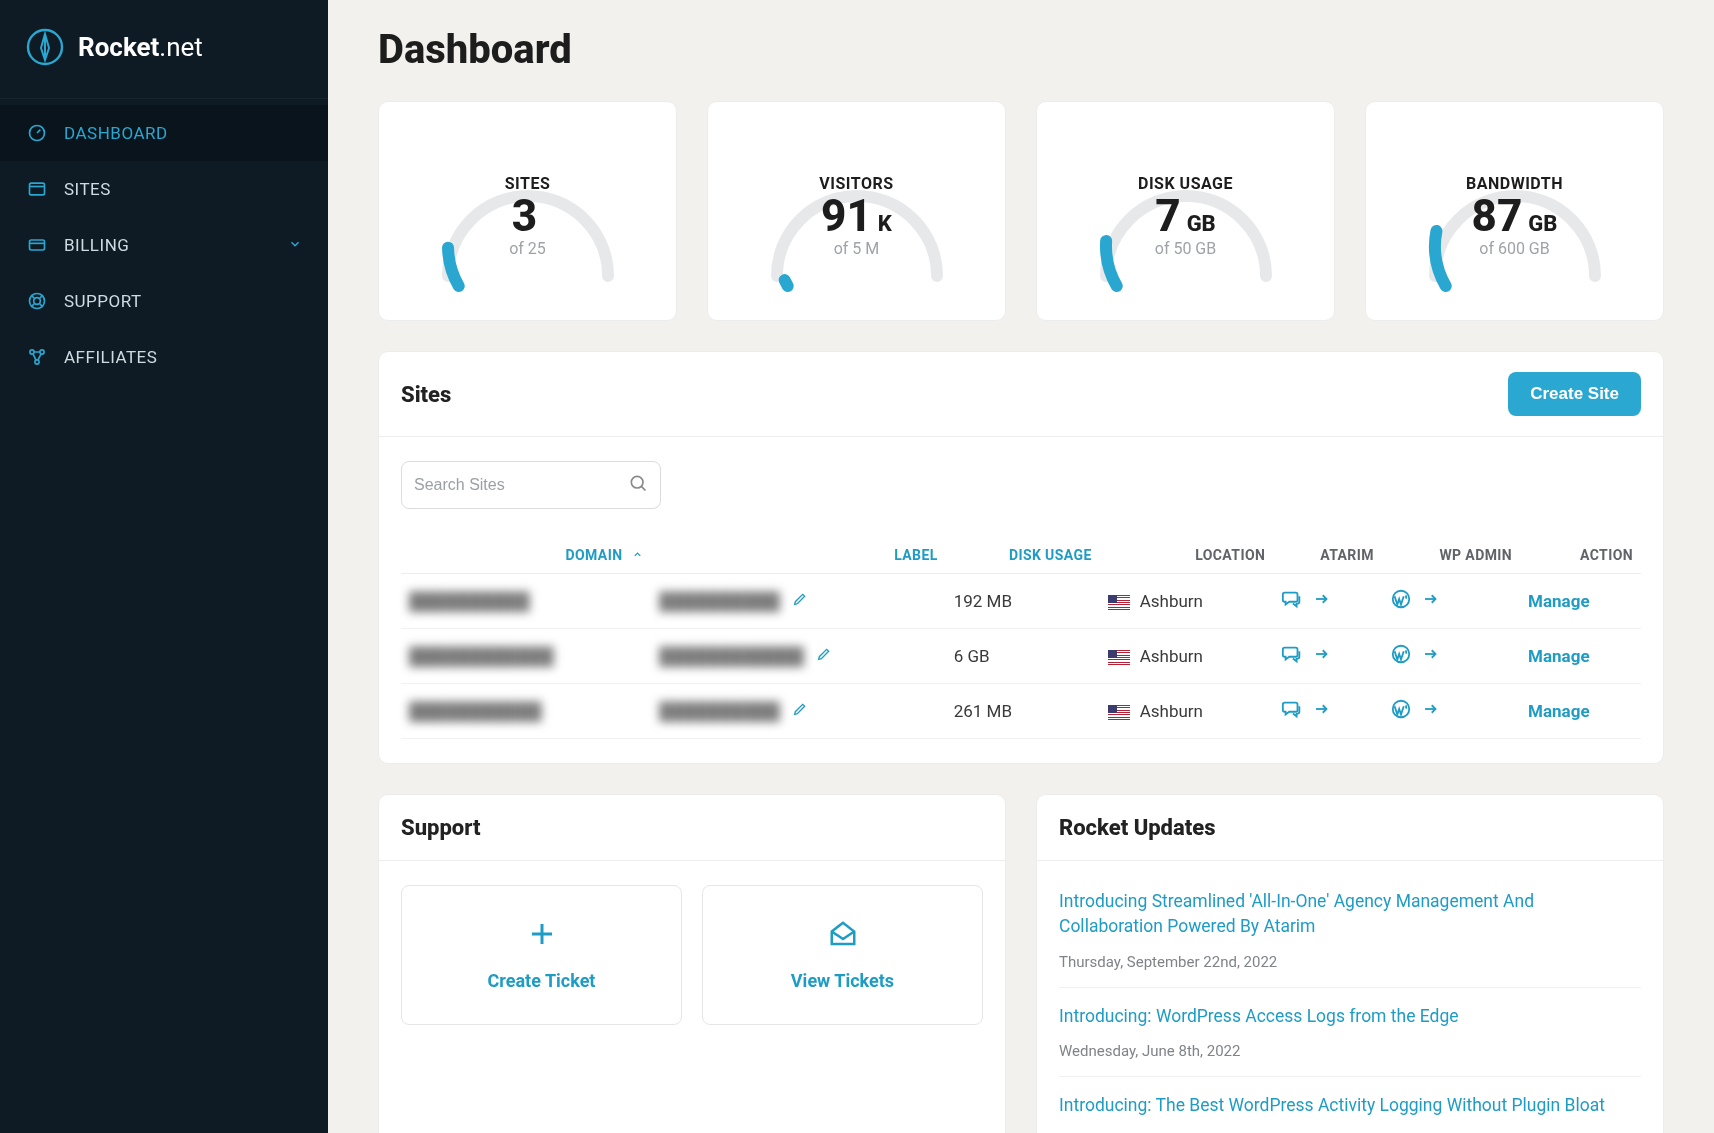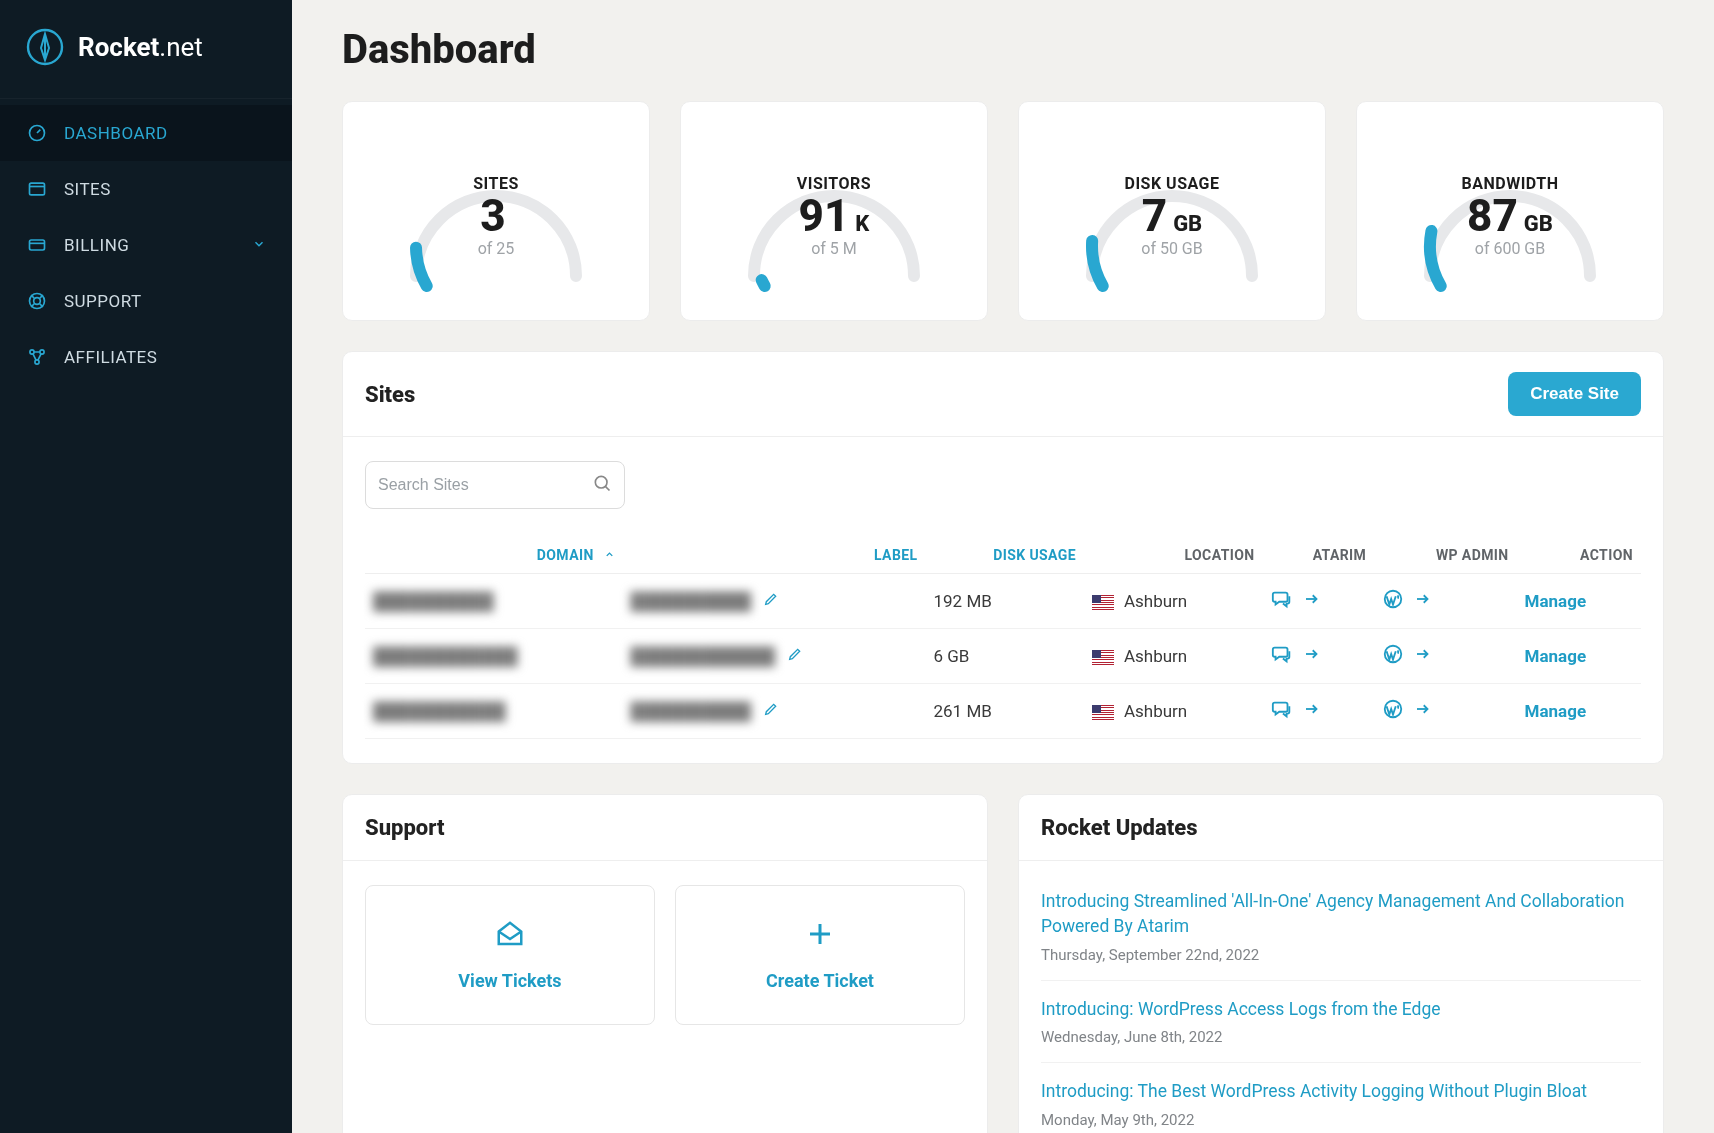--- a/index.html
+++ b/index.html
@@ -8,21 +8,21 @@
     background: #f2f1ee;
     color: #222;
     width: 1714px;
     height: 1133px;
     overflow: hidden;
     display: flex;
   }
 
   
   .sidebar {
-    width: 292px;
+    width: 328px;
     background: #0e1b24;
     color: #d6dde2;
     display: flex;
     flex-direction: column;
     flex-shrink: 0;
   }
   .brand {
     padding: 28px 26px 32px 26px;
     display: flex;
     align-items: center;
@@ -188,21 +188,21 @@
     height: 140px;
     display:flex; flex-direction:column; align-items:center; justify-content:center;
     gap:14px; cursor:pointer;
     color:#1f9cc5; font-weight:700; font-size:18px;
   }
   .action-card .big-icon { font-size:30px; }
   .updates-list { padding: 12px 22px 28px; }
   .update-item { padding: 16px 0; border-bottom:1px solid #f1f1f1; }
   .update-item:last-child { border-bottom:none; }
   .update-title { color:#1f9cc5; font-size:17.5px; line-height:1.45; cursor:pointer; }
-  .update-date { color:#808488; font-size:15px; margin-top:6px; }
+  .update-date { color:#808488; font-size:15px; margin-top:13px; }
 
   
   svg { overflow: visible; }
 </style>
 </head>
 <body>
 
 <aside class="sidebar">
   <div class="brand">
     <span class="logo-icon">
@@ -488,35 +488,35 @@
   </section>
 
   <div class="bottom-grid">
     <section class="panel">
       <div class="panel-head" style="border-bottom:1px solid #eee;">
         <h2>Support</h2>
       </div>
       <div class="support-actions">
         <div class="action-card">
           <span class="big-icon">
+            <svg width="30" height="30" viewBox="0 0 24 24" stroke="currentColor" fill="none" stroke-width="2.4">
+                <line x1="12" y1="4" x2="12" y2="20"></line>
+                <line x1="4" y1="12" x2="20" y2="12"></line>
+              </svg>
+          </span>
+          <span>Create Ticket</span>
+        </div>
+        <div class="action-card">
+          <span class="big-icon">
             <svg width="30" height="30" viewBox="0 0 24 24" stroke="currentColor" fill="none" stroke-width="2">
                 <path d="M3 10 L12 3 L21 10 V20 H3 Z"></path>
                 <polyline points="3 10 12 16 21 10"></polyline>
               </svg>
           </span>
           <span>View Tickets</span>
-        </div>
-        <div class="action-card">
-          <span class="big-icon">
-            <svg width="30" height="30" viewBox="0 0 24 24" stroke="currentColor" fill="none" stroke-width="2.4">
-                <line x1="12" y1="4" x2="12" y2="20"></line>
-                <line x1="4" y1="12" x2="20" y2="12"></line>
-              </svg>
-          </span>
-          <span>Create Ticket</span>
         </div>
       </div>
     </section>
 
     <section class="panel">
       <div class="panel-head" style="border-bottom:1px solid #eee;">
         <h2>Rocket Updates</h2>
       </div>
       <div class="updates-list" id="updates-list">
           <div class="update-item">

